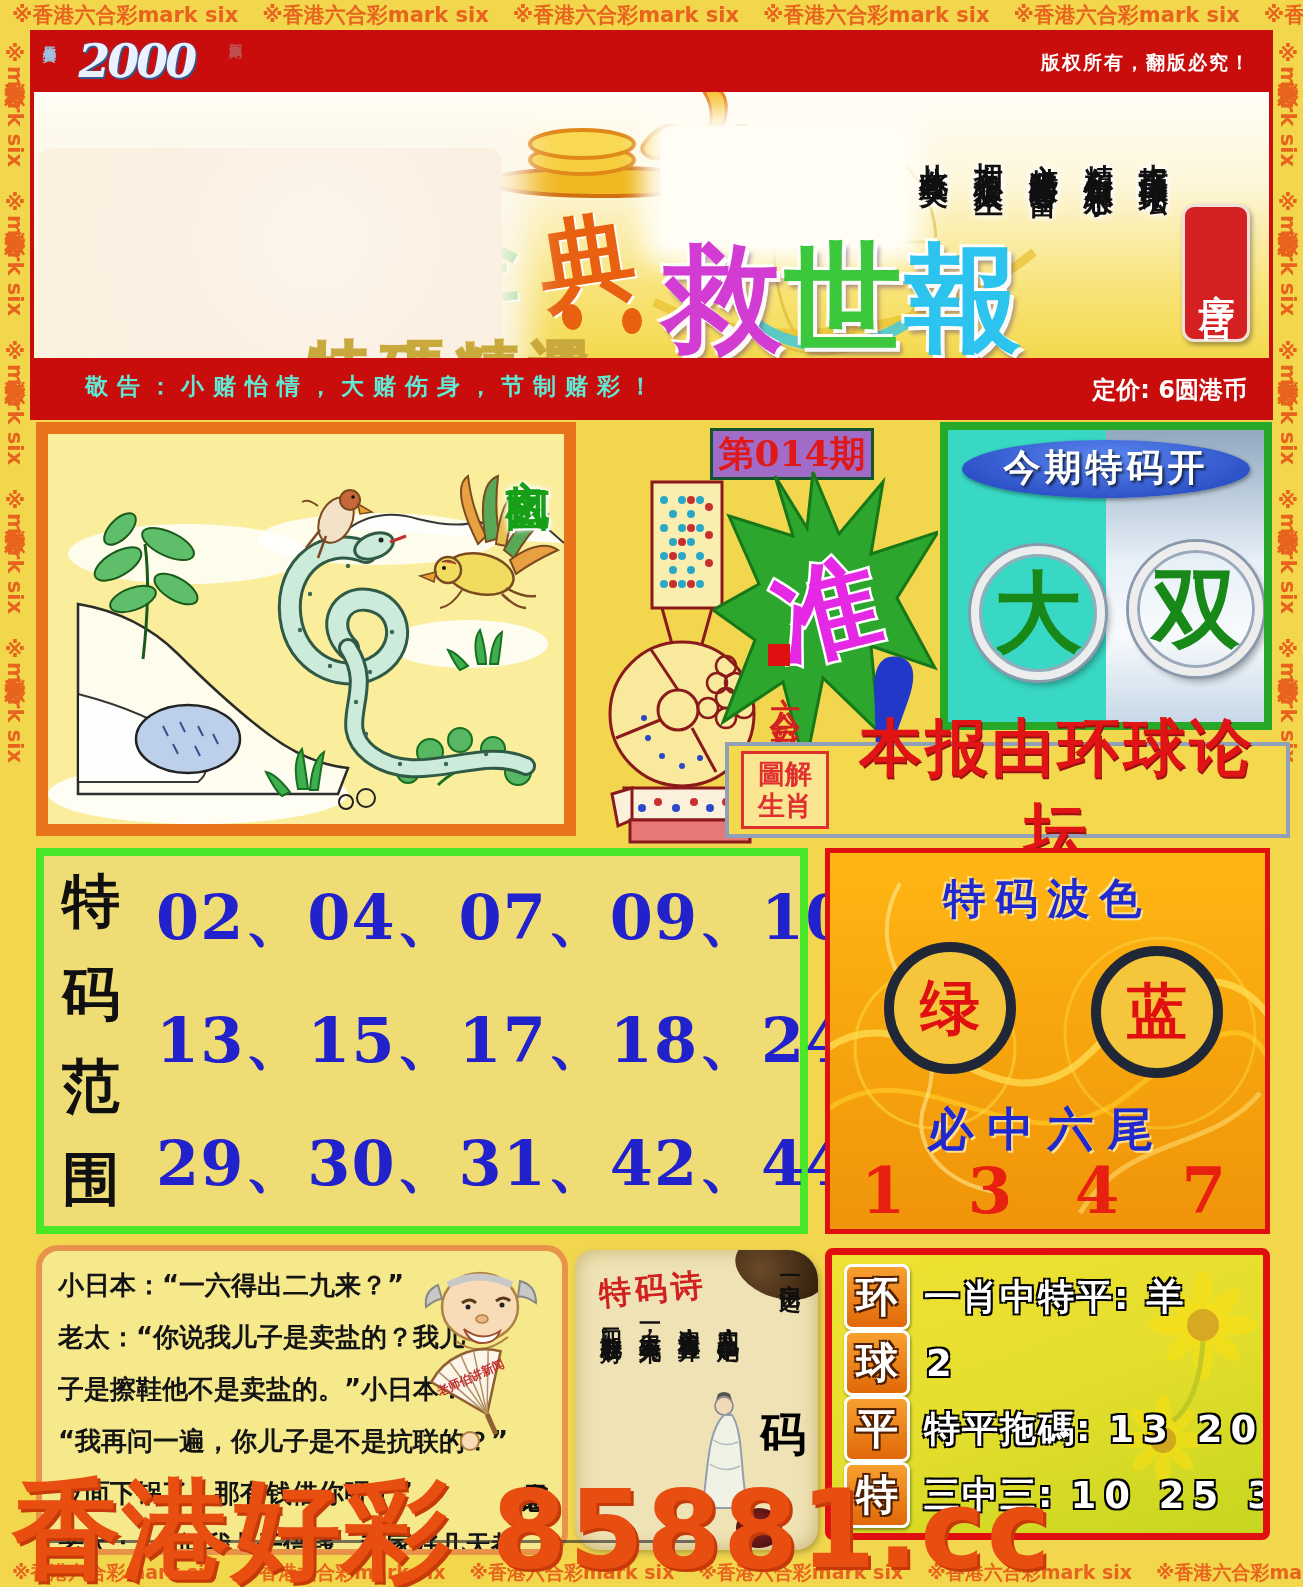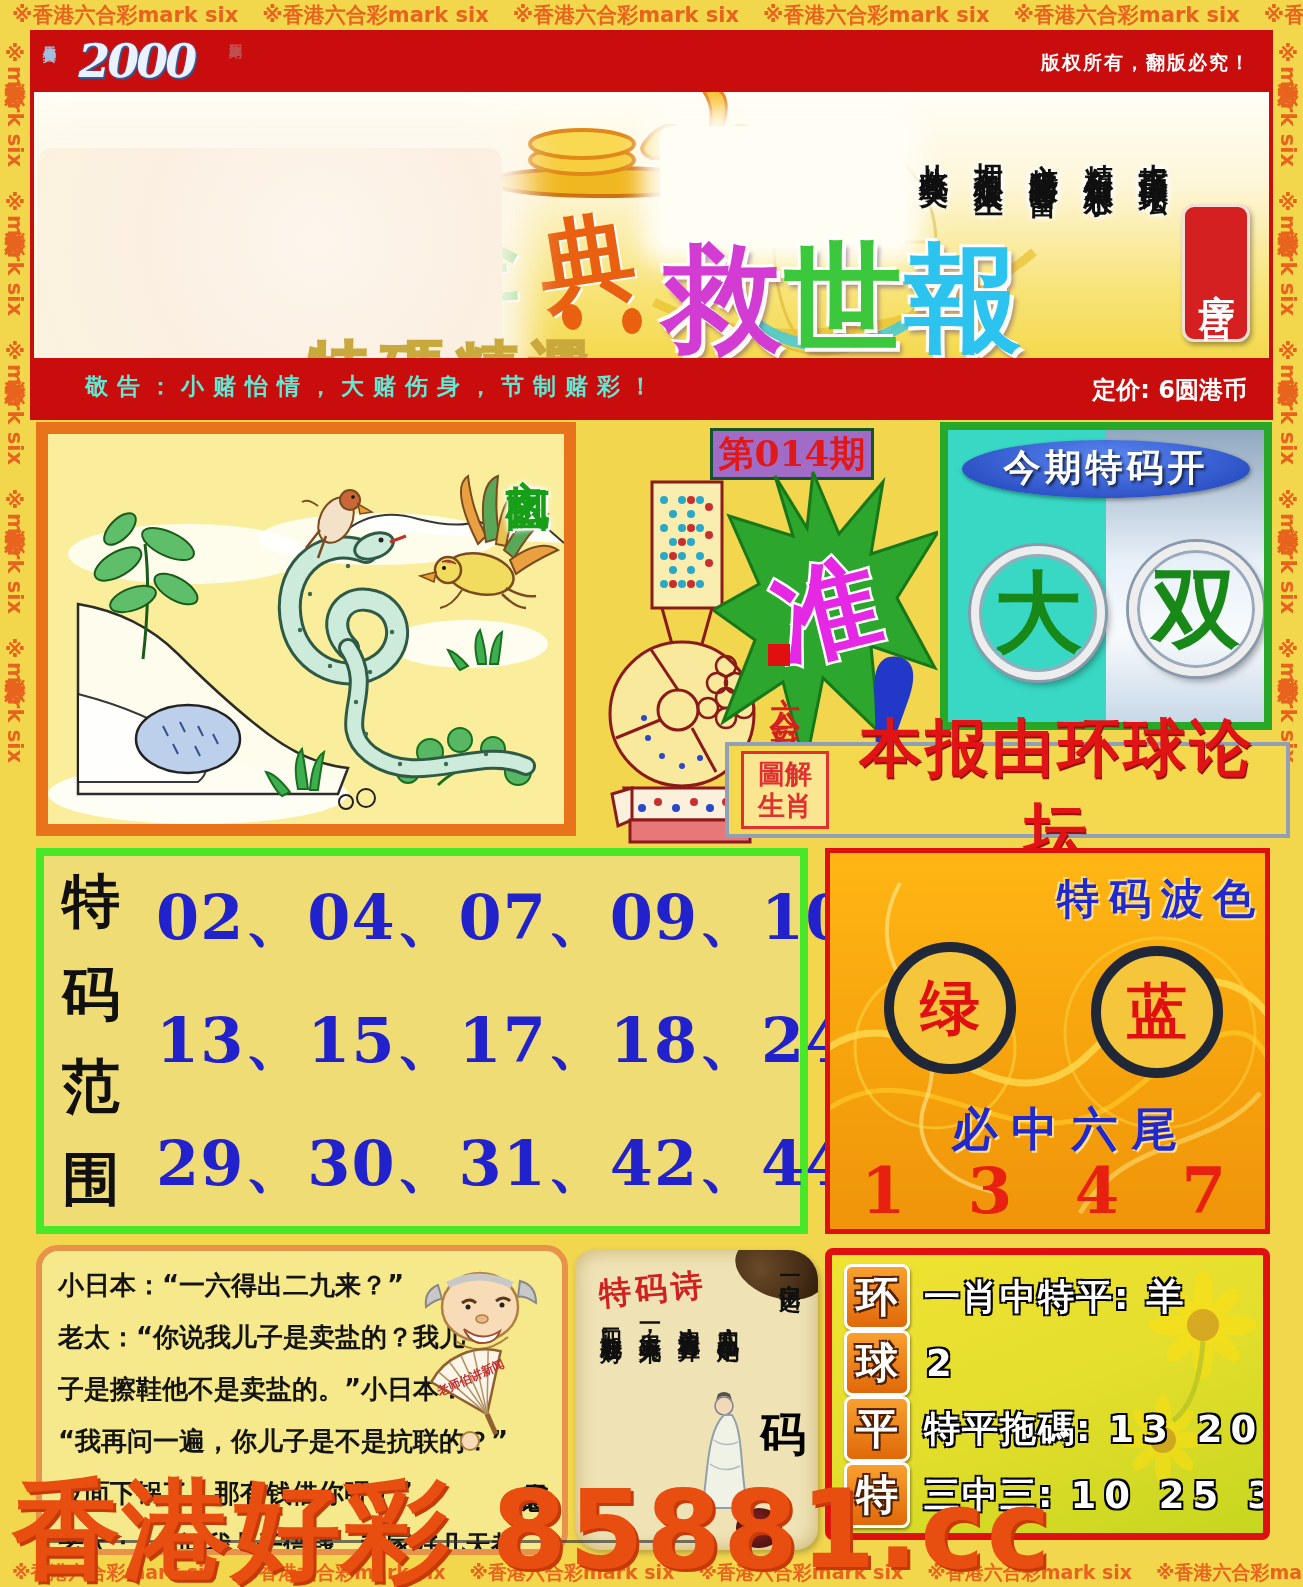--- a/index.html
+++ b/index.html
@@ -103,29 +103,29 @@
   .range{position:absolute;left:6px;top:818px;width:756px;height:370px;border:8px solid #48E828;
         background:#F0DC74;}
   .range-label{position:absolute;left:18px;top:0;height:100%;display:flex;flex-direction:column;
         justify-content:space-around;font-size:58px;font-weight:bold;color:#101010;}
   .range-rows{position:absolute;left:112px;top:0;height:100%;display:flex;flex-direction:column;
         justify-content:space-around;font-family:"DejaVu Serif",serif;font-size:62px;font-weight:bold;
         color:#2222CC;letter-spacing:1px;white-space:nowrap;}
   
   .wave{position:absolute;left:795px;top:818px;width:435px;height:376px;border:5px solid #E01010;
         background:linear-gradient(180deg,#FFB614 0%,#F8A80E 40%,#F0940A 100%);overflow:hidden;}
-  .wave-title{position:absolute;top:18px;width:100%;text-align:right;font-size:42px;font-weight:bold;
+  .wave-title{position:absolute;top:18px;width:100%;text-align:center;font-size:42px;font-weight:bold;
         color:#2028D0;letter-spacing:10px;text-shadow:2px 2px 0 #FFE08A,-2px -2px 0 #FFE08A;font-family:Liberation Mono, monospace;}
   .wcircle{position:absolute;width:112px;height:112px;border-radius:50%;border:10px solid #202838;
         background:#F5C53C;display:flex;align-items:center;justify-content:center;font-size:60px;
         font-weight:bold;color:#E01010;font-family:"DejaVu Serif",serif;}
   .wc-g{left:54px;top:89px;}
   .wc-b{left:261px;top:93px;}
   .six-label{position:absolute;top:246px;width:100%;text-align:center;font-size:46px;font-weight:bold;
-        color:#2028D0;letter-spacing:14px;text-shadow:2px 2px 0 #FFE08A;padding-left:24px;}
+        color:#2028D0;letter-spacing:14px;text-shadow:2px 2px 0 #FFE08A;}
   .six-digits{position:absolute;top:300px;width:100%;text-align:center;font-size:64px;font-weight:bold;
         color:#E82010;font-family:"DejaVu Serif",serif;word-spacing:24px;letter-spacing:8px;}
   
   .joke{position:absolute;left:6px;top:1215px;width:520px;height:298px;border:6px solid #E8924A;
         border-radius:22px;background:#F5E98C;overflow:hidden;}
   .joke-lines{position:absolute;left:16px;top:8px;width:500px;font-size:26px;font-weight:bold;
         color:#141414;line-height:52px;white-space:nowrap;}
   .oldman-svg{position:absolute;right:4px;top:4px;}
   .side-note{position:absolute;right:8px;top:212px;writing-mode:vertical-rl;text-orientation:upright;
         font-size:26px;font-weight:bold;color:#101010;}

